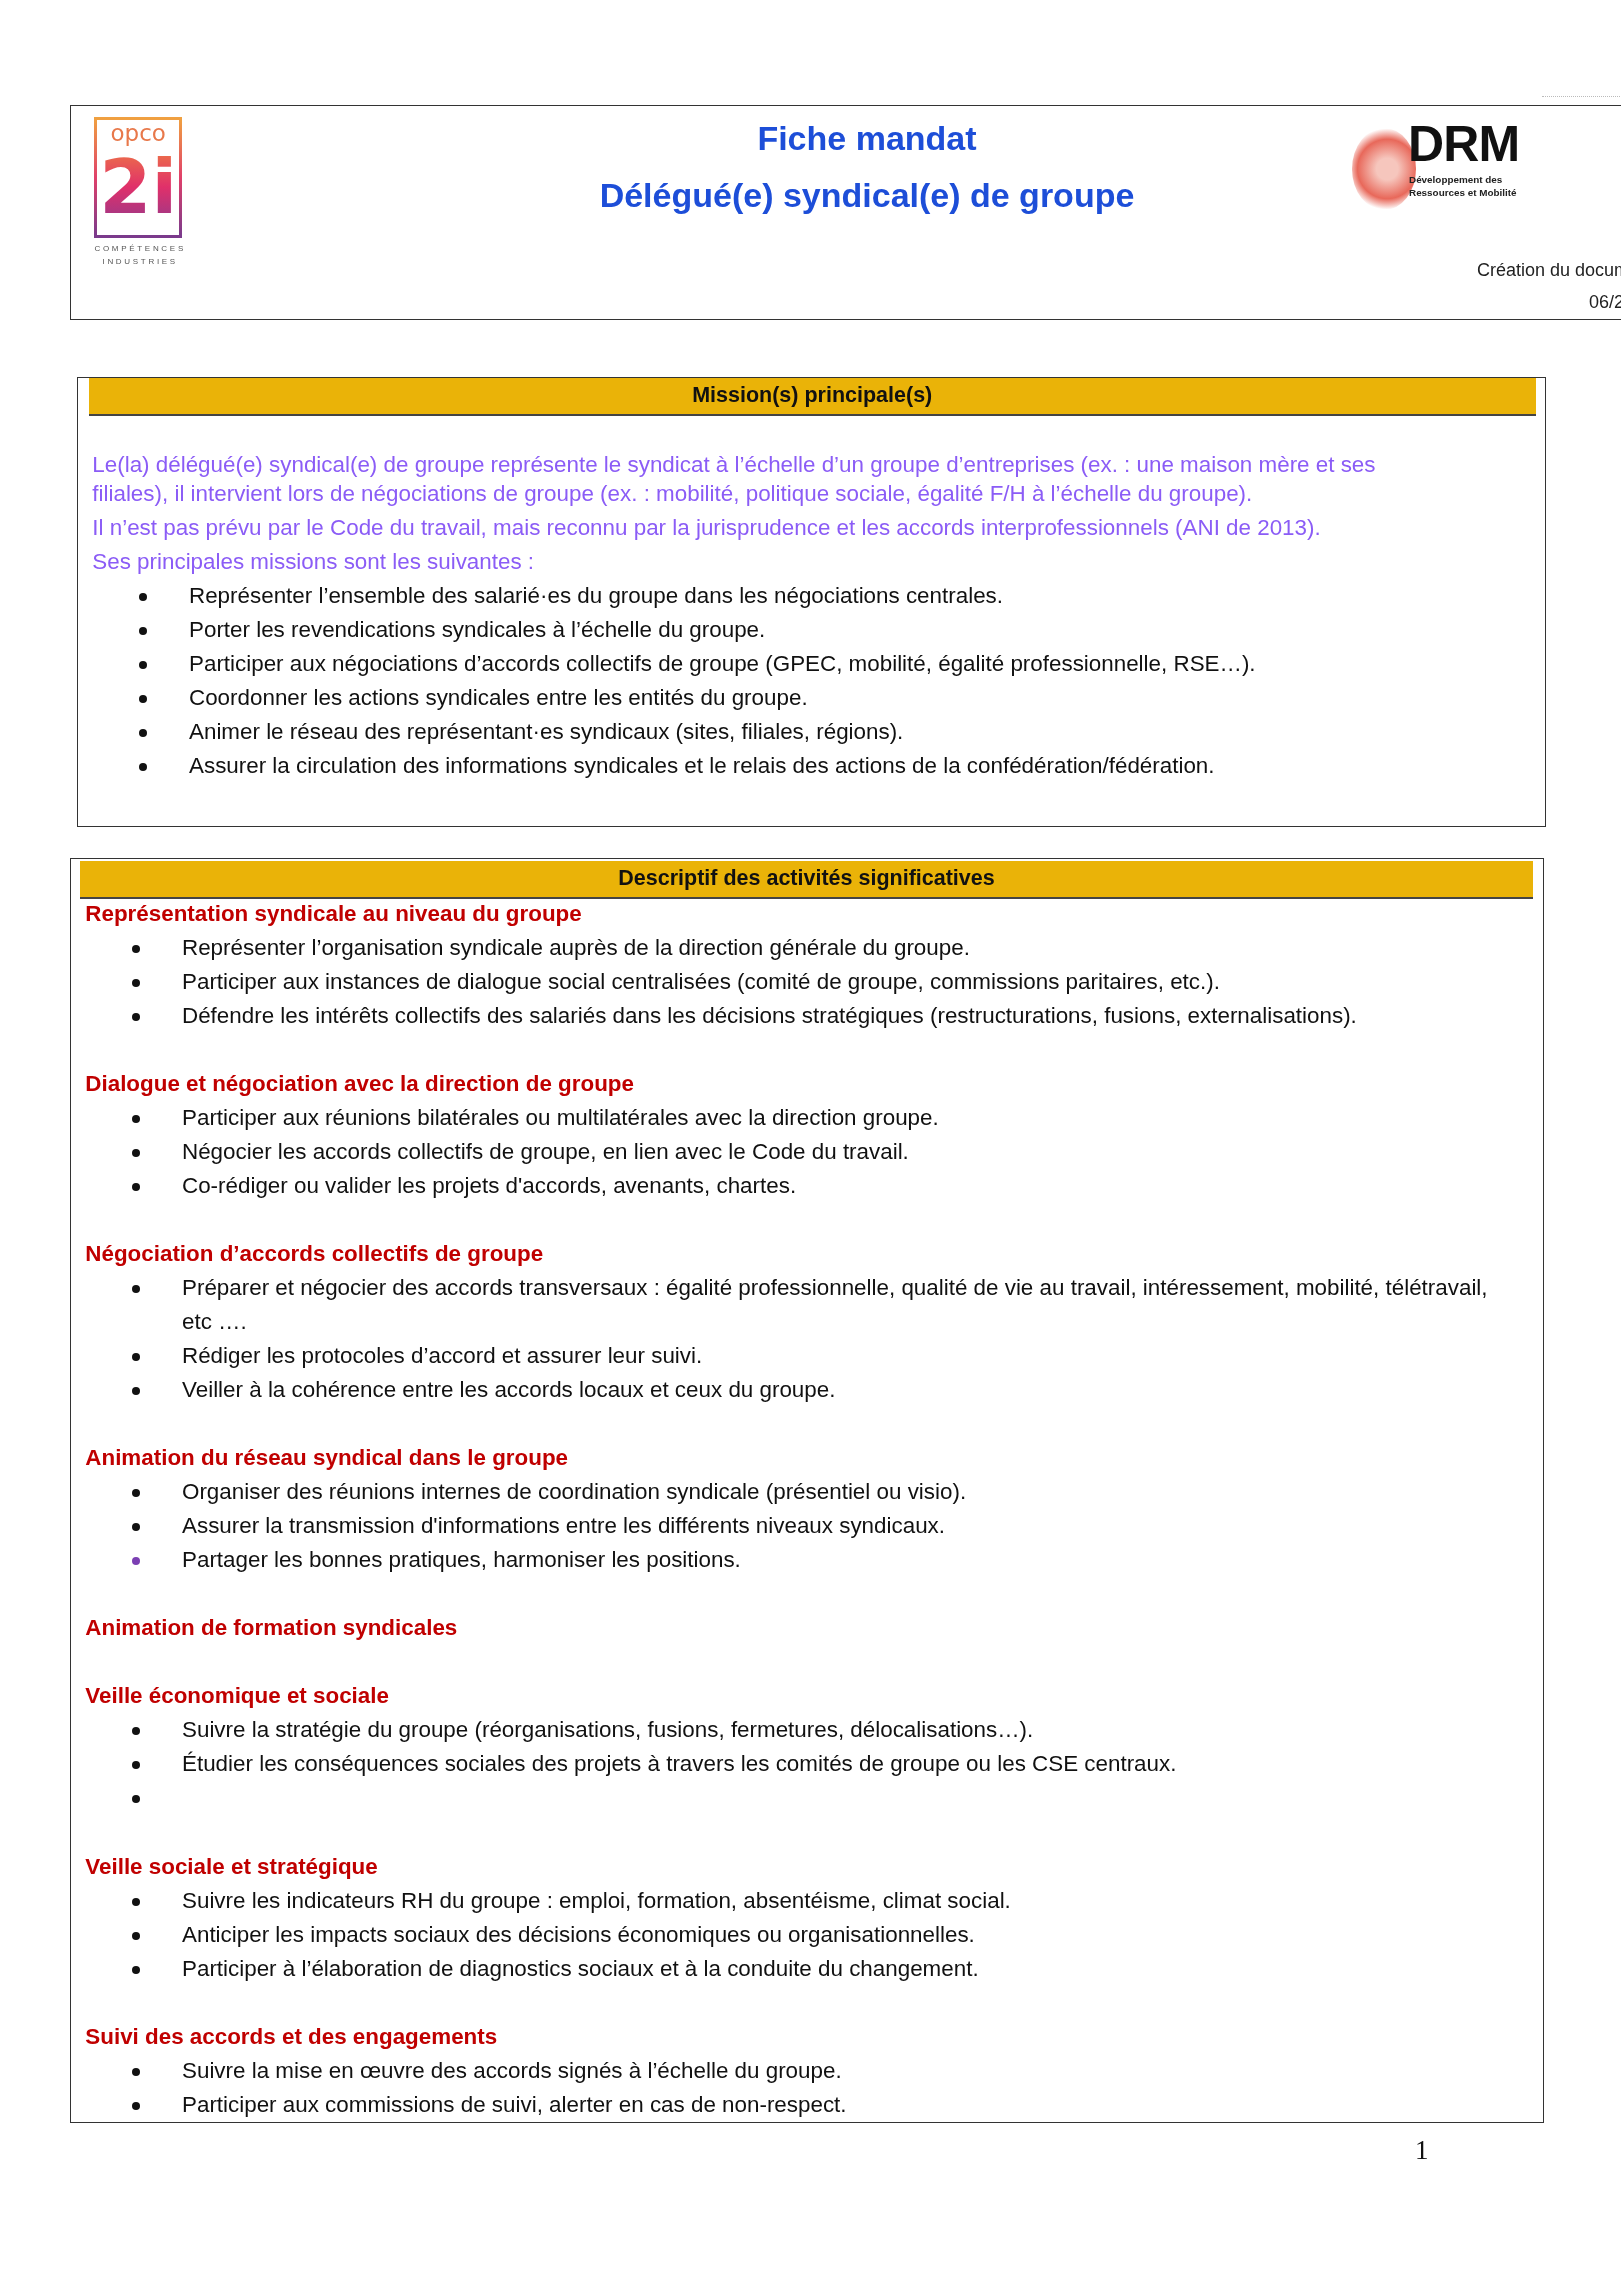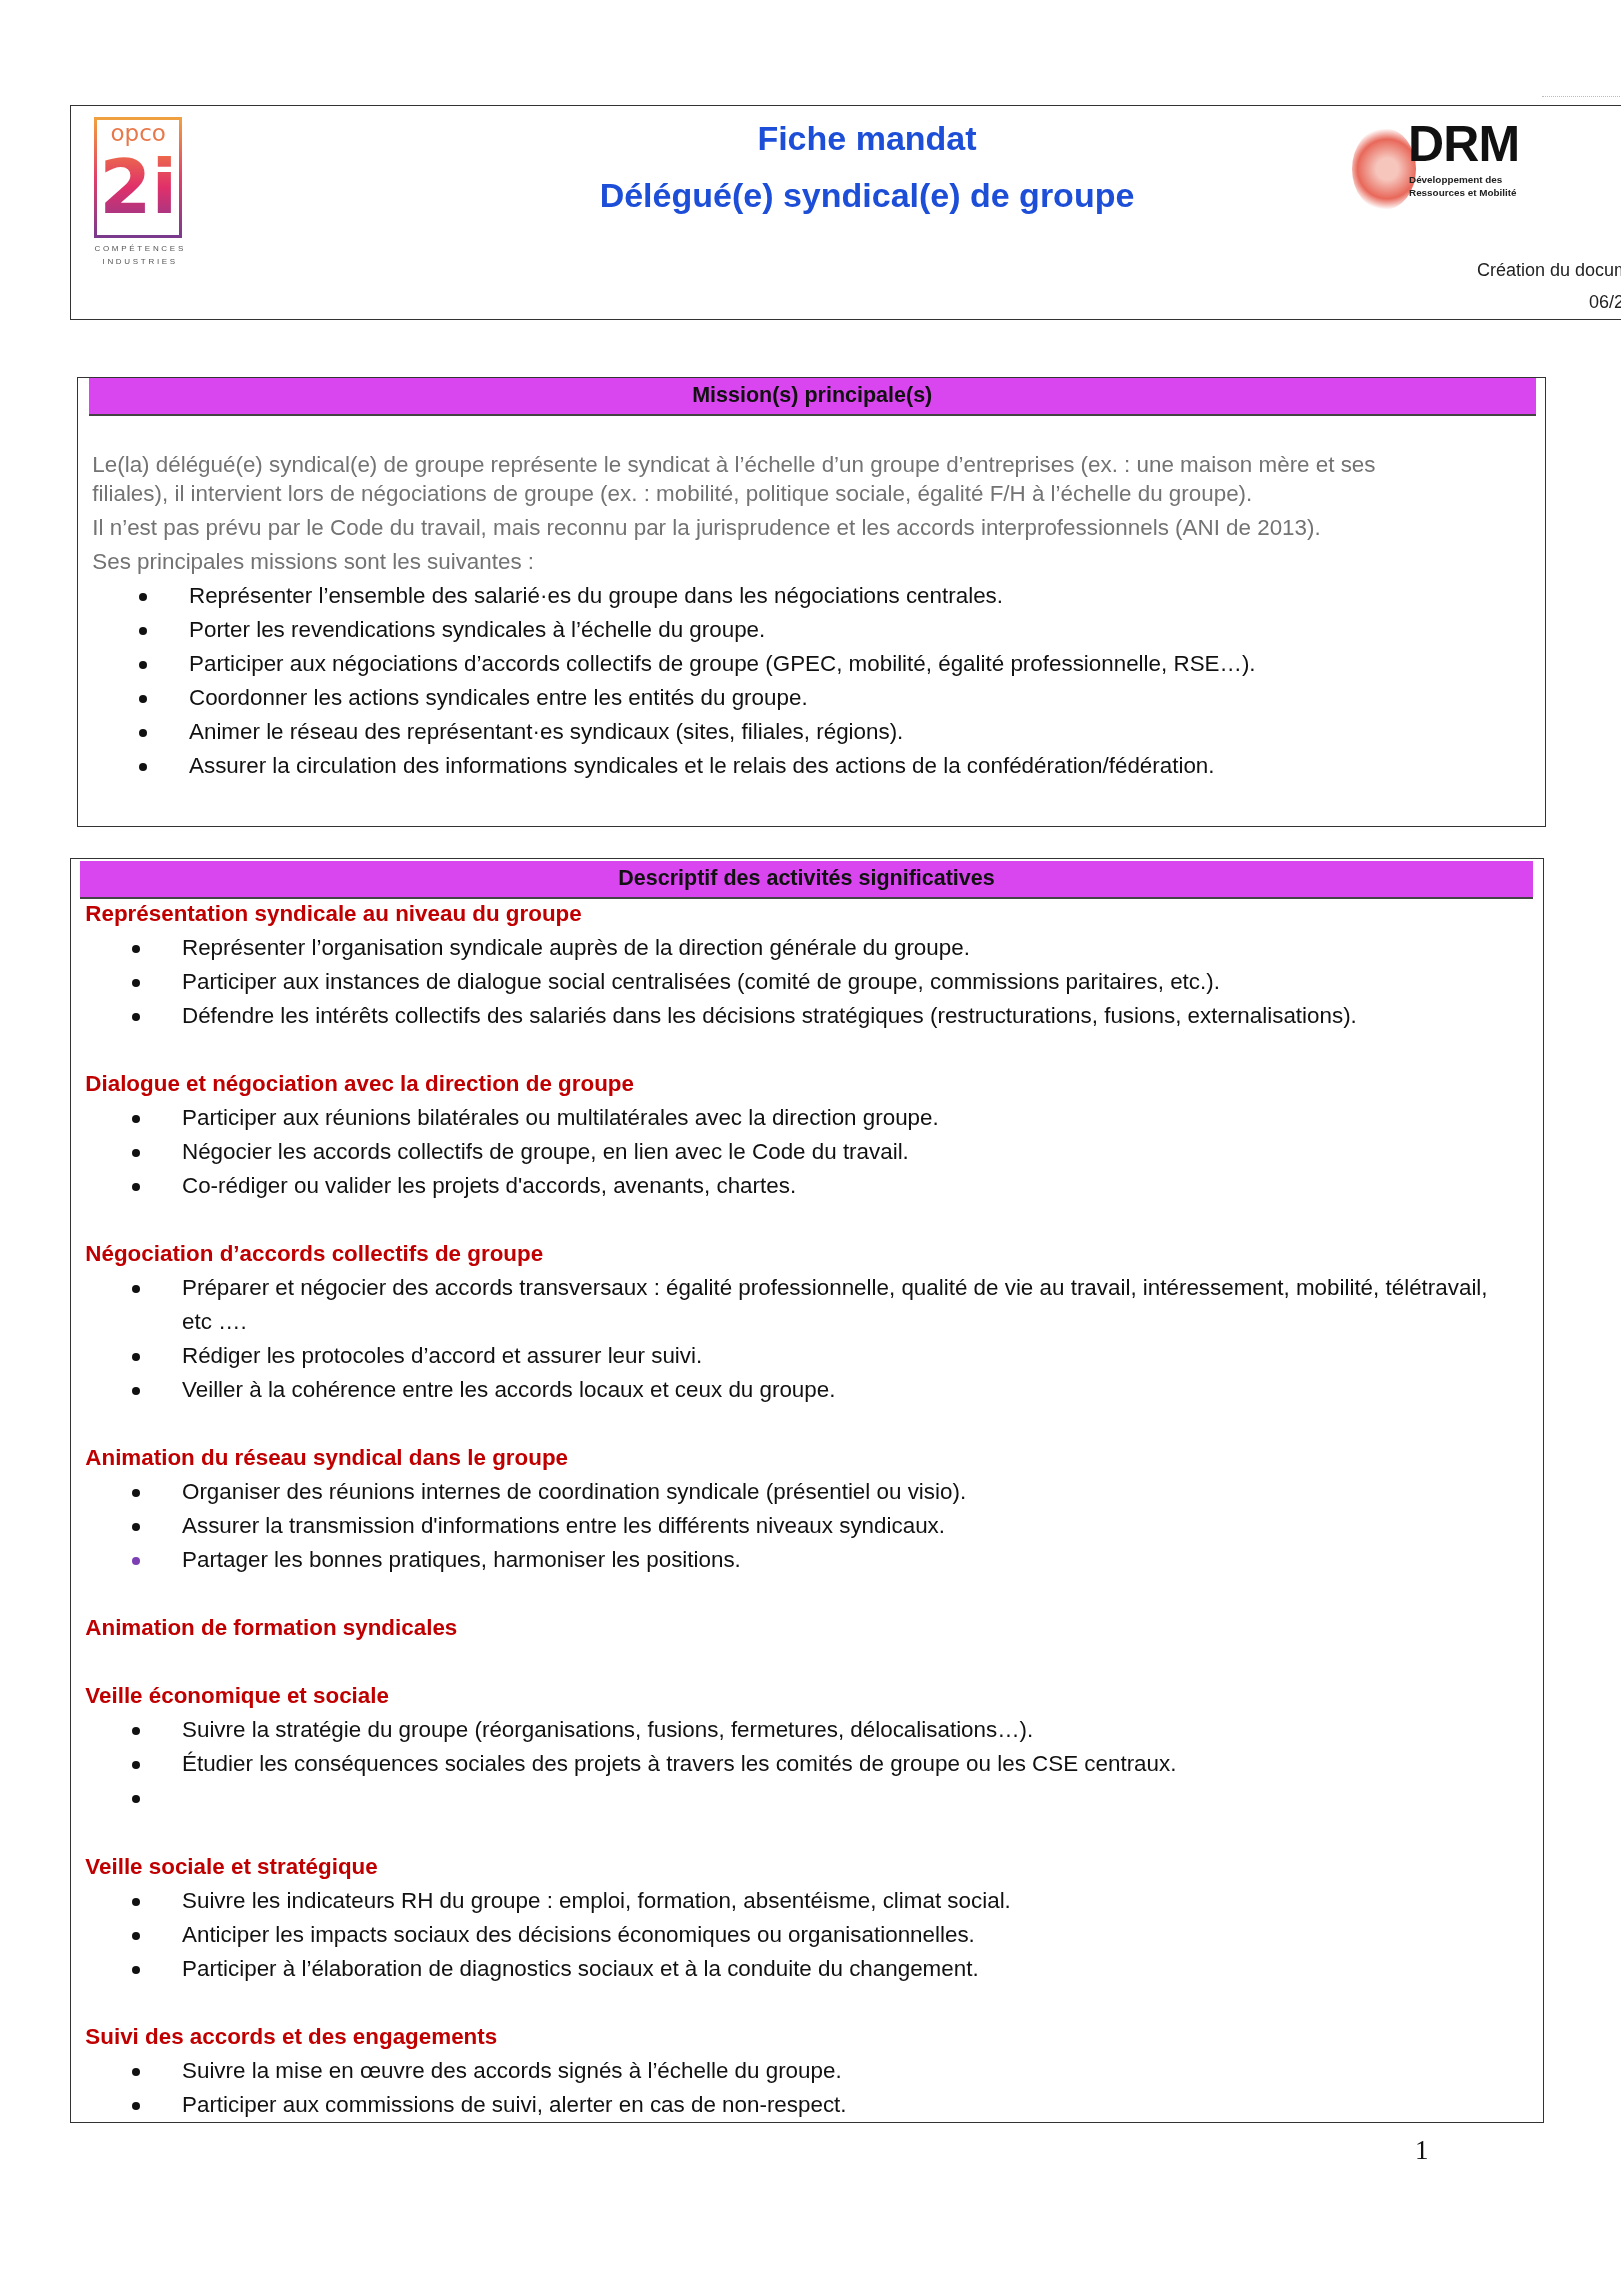--- a/index.html
+++ b/index.html
@@ -62,28 +62,28 @@
   }
   .creation-label { top: 154px; }
   .creation-date { top: 186px; }
 
   .box {
     position: absolute; border: 1.8px solid #333; box-sizing: border-box; background: #fff;
   }
   .box-mission { left: 77px; top: 377px; width: 1469px; height: 450px; }
   .box-activities { left: 70px; top: 858px; width: 1474px; height: 1265px; }
   .section-header {
-    position: absolute; background: #d946ef; border-bottom: 2.7px solid #444;
+    position: absolute; background: #eab308; border-bottom: 2.7px solid #444;
     text-align: center; font-weight: bold; font-size: 21.5px; line-height: 34px; color: #111;
     box-sizing: border-box;
   }
   .box-mission .section-header { left: 10.7px; top: 0; width: 1447px; height: 38px; }
   .box-activities .section-header { left: 9px; top: 1.8px; width: 1453px; height: 38px; line-height: 34px; }
 
-  .para { position: absolute; left: 14.3px; font-size: 22.4px; line-height: 34px; color: #737373; }
+  .para { position: absolute; left: 14.3px; font-size: 22.4px; line-height: 34px; color: #8b5cf6; }
   .bullet-list { list-style: none; margin: 0; padding: 0; position: absolute; }
   .bullet-list li { position: relative; font-size: 22.4px; line-height: 34px; color: #111; }
   .bullet-list li .dot {
     position: absolute; left: -50px; top: 14.3px; width: 8px; height: 8px; border-radius: 50%; background: #111;
   }
   .bullet-list li .dot.purple { background: #7b3fb3; }
   .box-mission .bullet-list { left: 111px; top: 201px; }
   .cat-title {
     position: absolute; left: 14.3px; font-weight: bold; color: #c00000; font-size: 22.4px; line-height: 34px;
   }

